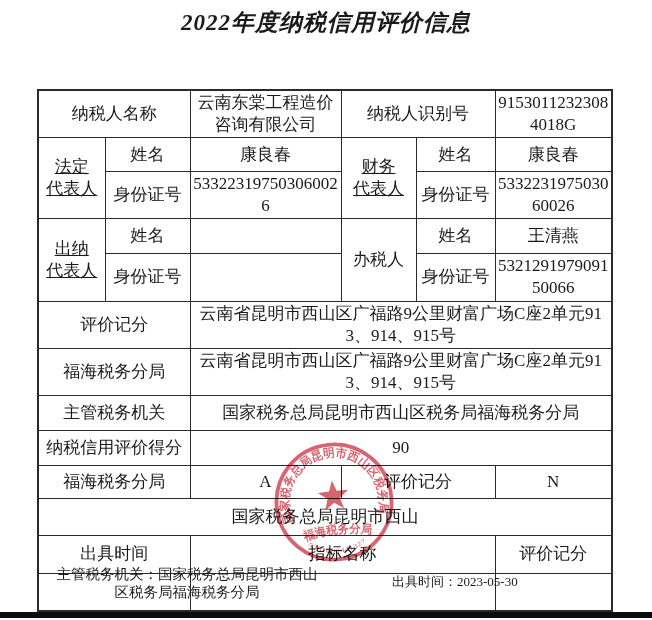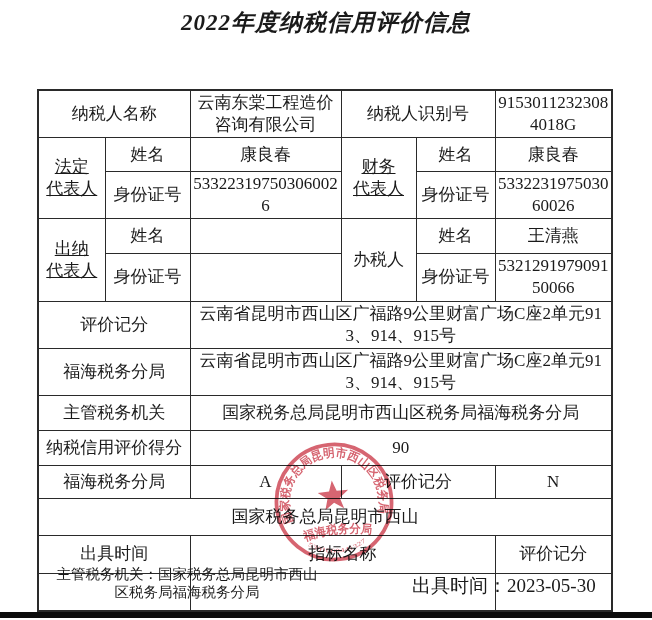--- a/index.html
+++ b/index.html
@@ -23,21 +23,21 @@
   .wrap{white-space:pre-line;text-decoration:underline;}
   .seal{
     position:absolute;left:268px;top:436px;width:132px;height:132px;
     transform:rotate(-6deg);opacity:.85;mix-blend-mode:multiply;pointer-events:none;
   }
   .footer-left{
     position:absolute;left:36px;top:565px;width:302px;text-align:center;
     font-size:14.5px;white-space:pre-line;line-height:1.25;
   }
   .footer-right{
-    position:absolute;left:412px;top:573px;font-size:19px;
+    position:absolute;left:392px;top:573px;font-size:13px;
   }
   .bottom-bar{
     position:absolute;left:0;top:612px;width:652px;height:6px;background:#0c0c0c;
   }
 </style>
 </head>
 <body>
 
 <div class="title">2022年度纳税信用评价信息</div>
 

